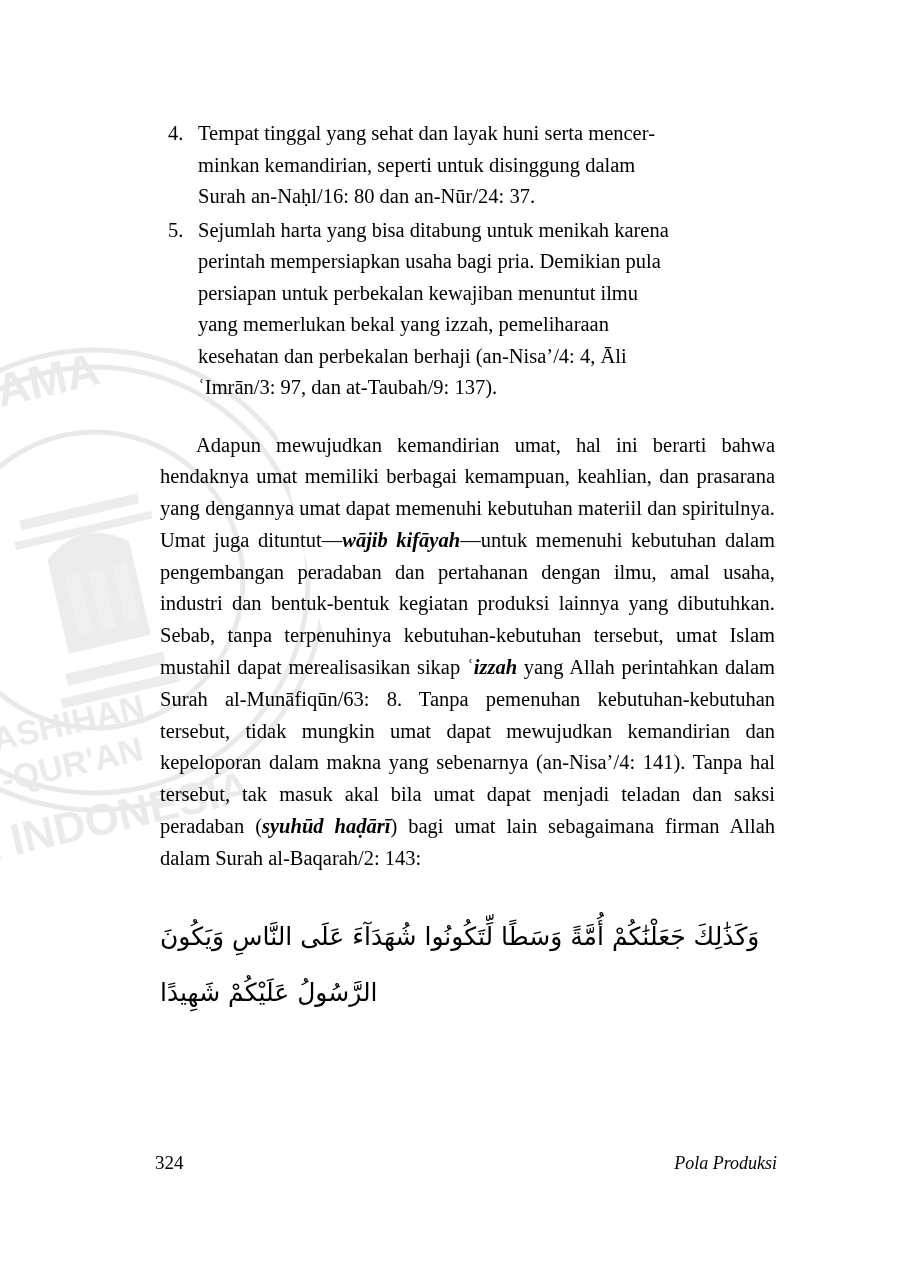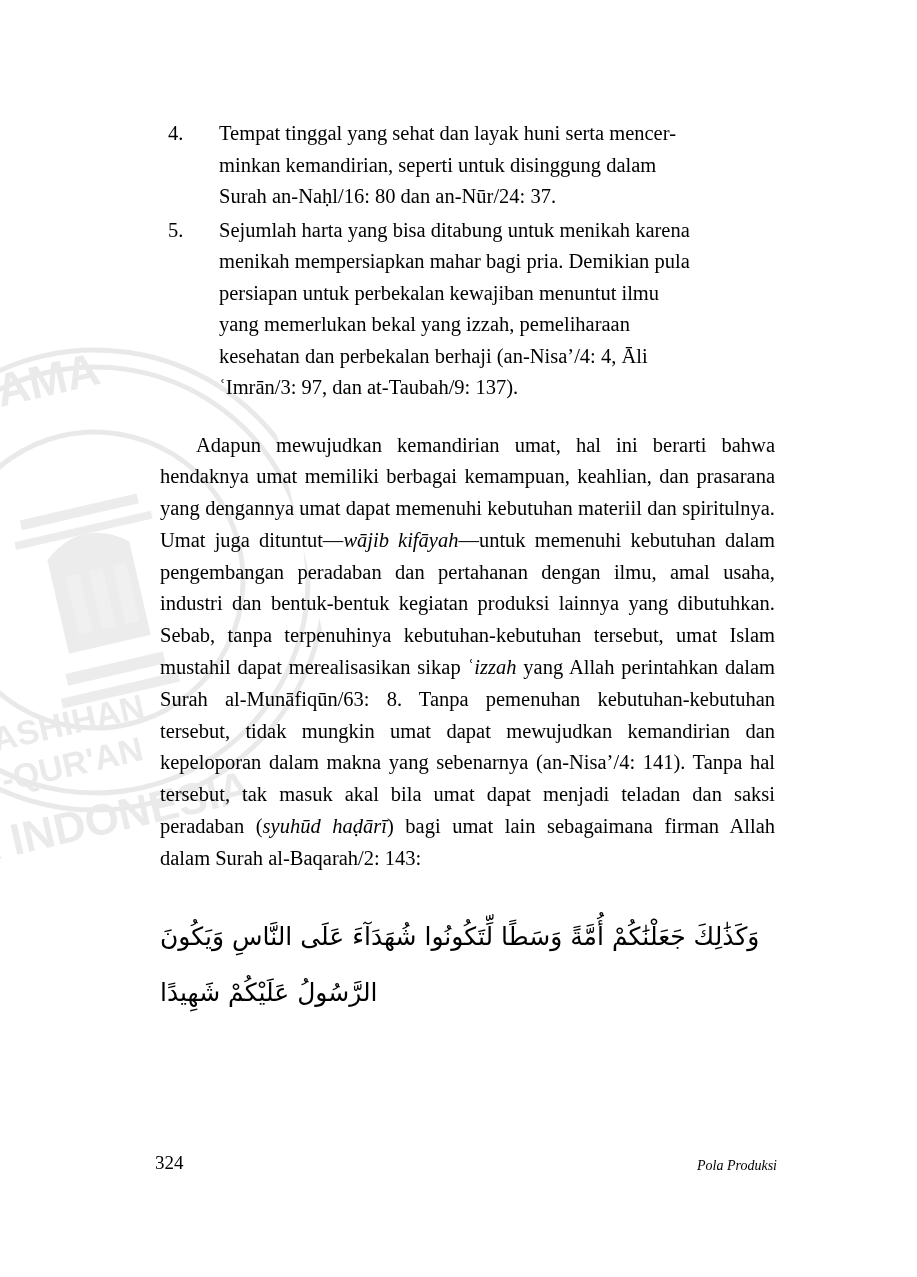--- a/index.html
+++ b/index.html
@@ -57,34 +57,34 @@
     margin-bottom: 2px;
   }
   ol.num-list li .marker {
     position: absolute;
     left: 8px;
     top: 0;
     width: 22px;
     text-align: left;
     font-size: 20.5px;
   }
-  .li-text { display: block; margin-left: 21px; }
+  .li-text { display: block; }
   .li-text.last-line { text-align-last: left; }
 
   
   p.body-par {
     font-size: 20.5px;
     line-height: 31.8px;
     text-align: justify;
     text-justify: inter-word;
     margin: 0;
     text-indent: 36px;
   }
   p.body-par.last { text-align-last: left; }
-  .it { font-style: italic; }
+  .it { font-style: italic; font-weight: bold; }
 
   
   .arabic {
     direction: rtl;
     text-align: left;
     font-family: "DejaVu Sans", sans-serif;
     font-size: 25px;
     line-height: 56px;
     letter-spacing: 0.5px;
     margin: 0;
@@ -92,25 +92,25 @@
   .arabic .ln { display: block; }
 
   
   .footer {
     position: absolute;
     left: 155px;
     right: 140px;
     top: 1152px;
     display: flex;
     justify-content: space-between;
-    align-items: flex-end;
+    align-items: center;
     font-size: 19px;
   }
   .folio { font-family: "Liberation Serif", serif; }
-  .running-head { font-style: italic; font-size: 14px; }
+  .running-head { font-style: italic; font-size: 18px; }
 
   .gap-1 { height: 24px; }
   .gap-2 { height: 34px; }
 </style>
 </head>
 <body>
 
 <div class="page">
 
   <div class="watermark">
@@ -146,21 +146,21 @@
     <ol class="num-list">
       <li>
         <span class="marker">4.</span>
         <span class="li-text">Tempat tinggal yang sehat dan layak huni serta mencer-</span>
         <span class="li-text">minkan kemandirian, seperti untuk disinggung dalam</span>
         <span class="li-text last-line">Surah an-Naḥl/16: 80 dan an-Nūr/24: 37.</span>
       </li>
       <li>
         <span class="marker">5.</span>
         <span class="li-text">Sejumlah harta yang bisa ditabung untuk menikah karena</span>
-        <span class="li-text">menikah mempersiapkan mahar bagi pria. Demikian pula</span>
+        <span class="li-text">perintah mempersiapkan usaha bagi pria. Demikian pula</span>
         <span class="li-text">persiapan untuk perbekalan kewajiban menuntut ilmu</span>
         <span class="li-text">yang memerlukan bekal yang izzah, pemeliharaan</span>
         <span class="li-text">kesehatan dan perbekalan berhaji (an-Nisaʼ/4: 4, Āli</span>
         <span class="li-text last-line">ʿImrān/3: 97, dan at-Taubah/9: 137).</span>
       </li>
     </ol>
 
     <div class="gap-1"></div>
 
     <p class="body-par last"><span>Adapun mewujudkan kemandirian umat, hal ini berarti bahwa hendaknya umat memiliki berbagai kemampuan, keahlian, dan prasarana yang dengannya umat dapat memenuhi kebutuhan materiil dan spiritulnya. Umat juga dituntut—</span><span class="it">wājib kifāyah</span><span>—untuk memenuhi kebutuhan dalam pengembangan peradaban dan pertahanan dengan ilmu, amal usaha, industri dan bentuk-bentuk kegiatan produksi lainnya yang dibutuhkan. Sebab, tanpa terpenuhinya kebutuhan-kebutuhan tersebut, umat Islam mustahil dapat merealisasikan sikap ʿ</span><span class="it">izzah</span><span> yang Allah perintahkan dalam Surah al-Munāfiqūn/63: 8. Tanpa pemenuhan kebutuhan-kebutuhan tersebut, tidak mungkin umat dapat mewujudkan kemandirian dan kepeloporan dalam makna yang sebenarnya (an-Nisaʼ/4: 141). Tanpa hal tersebut, tak masuk akal bila umat dapat menjadi teladan dan saksi peradaban (</span><span class="it">syuhūd haḍārī</span><span>) bagi umat lain sebagaimana firman Allah dalam Surah al-Baqarah/2: 143:</span></p>

